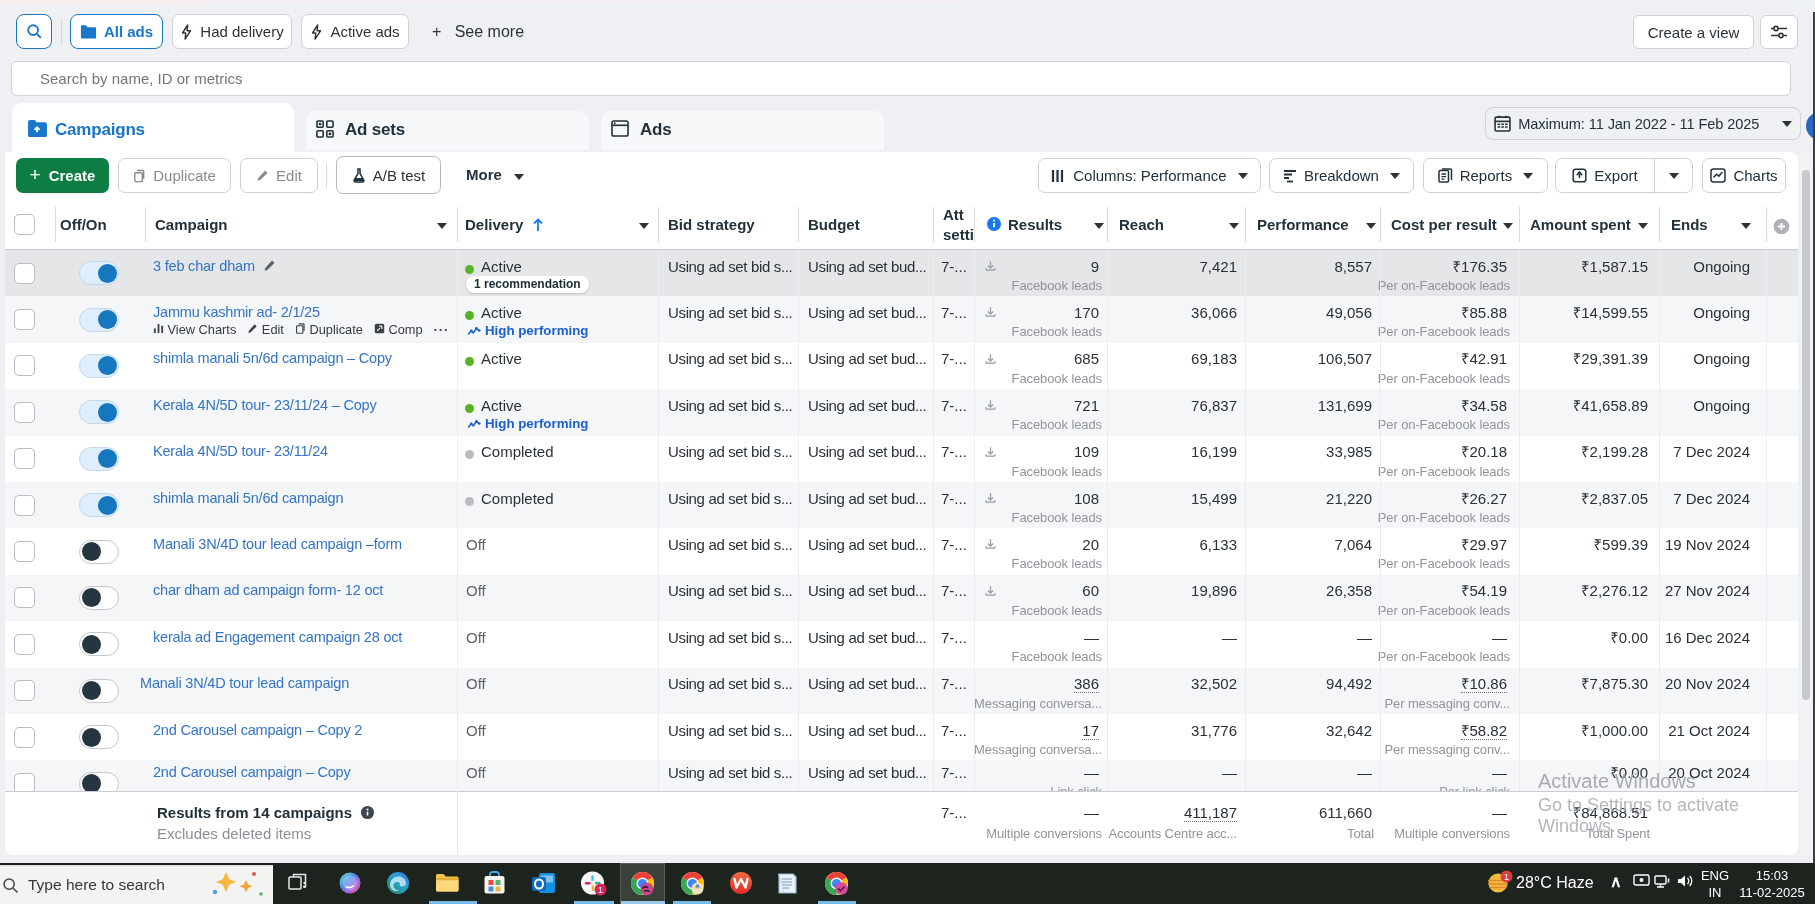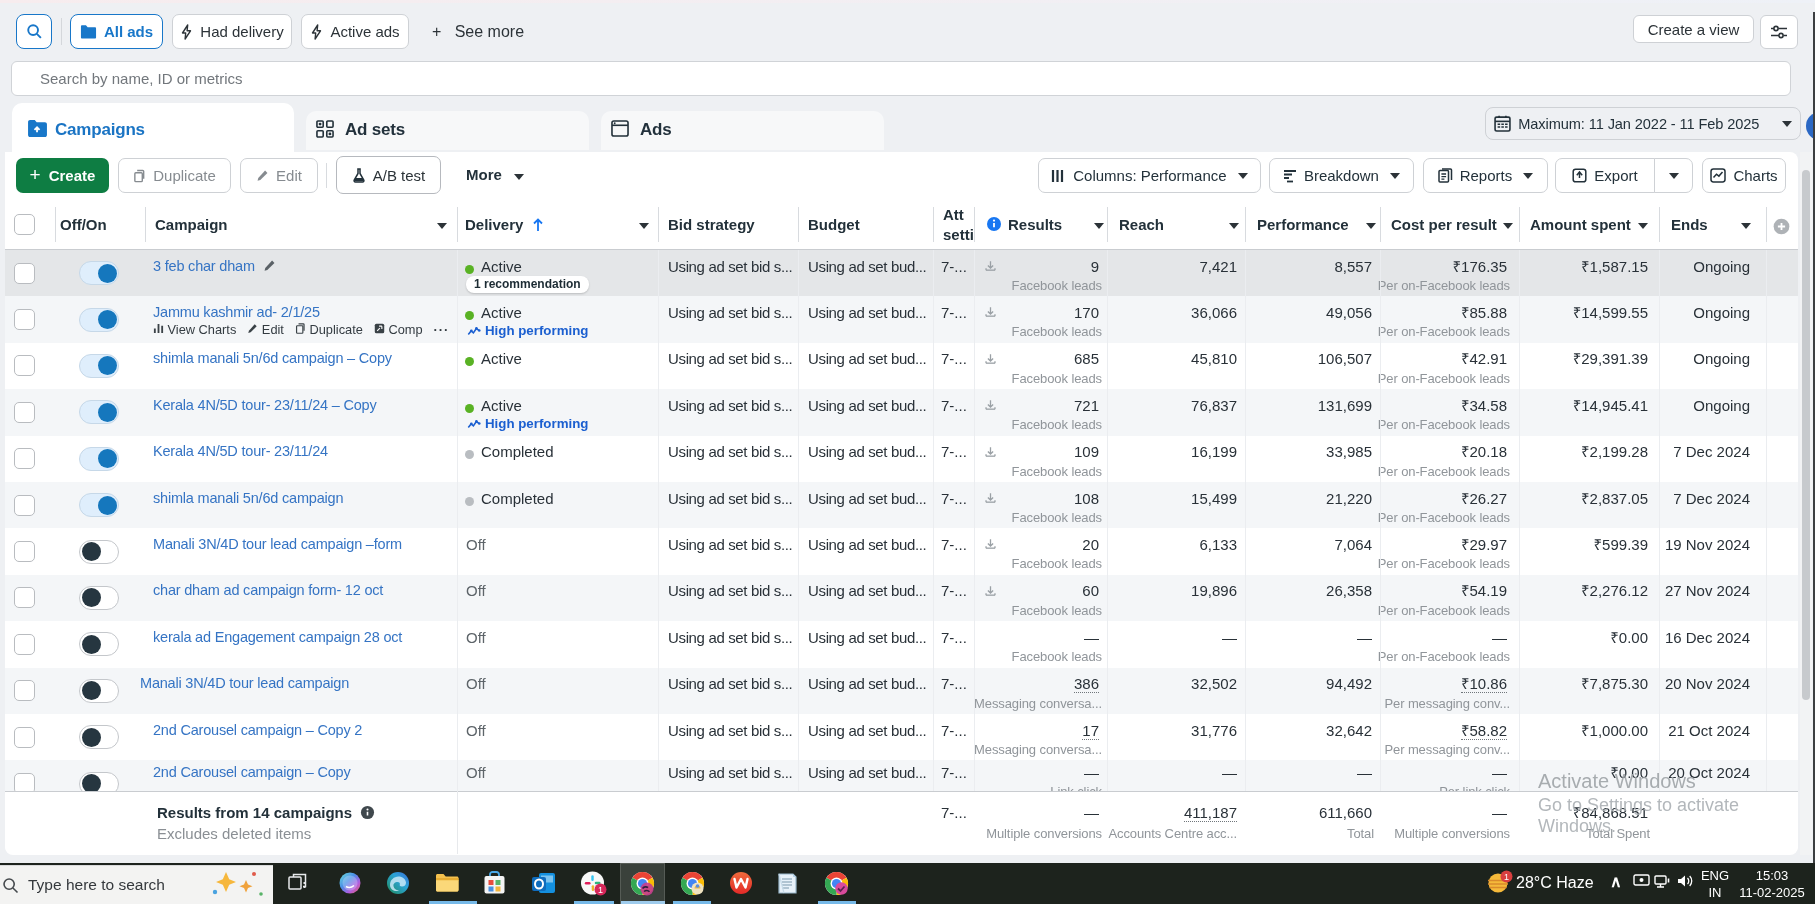--- a/index.html
+++ b/index.html
@@ -47,21 +47,21 @@
     </svg>All ads</div>
 <div class="btn" style="left:172px;top:14px;width:120px;height:35px">
 <svg width="13" height="16" viewBox="0 0 12 16">
       <path d="M7.2 1L2 9h3.2L4.6 15 10 6.8H6.6z" stroke="#2c3338" stroke-width="1.4" fill="none" stroke-linejoin="round"></path>
     </svg>Had delivery</div>
 <div class="btn" style="left:301px;top:14px;width:108px;height:35px">
 <svg width="13" height="16" viewBox="0 0 12 16">
       <path d="M7.2 1L2 9h3.2L4.6 15 10 6.8H6.6z" stroke="#2c3338" stroke-width="1.4" fill="none" stroke-linejoin="round"></path>
     </svg>Active ads</div>
 <div class="txt" style="left:432px;top:22px;color:#2c3338;font-size:16px">+&nbsp;&nbsp; See more</div>
-<div class="btn" style="left:1633px;top:15px;width:121px;height:28px;border-radius:6px">Create a view</div>
+<div class="btn" style="left:1633px;top:15px;width:121px;height:34px;border-radius:6px">Create a view</div>
 <div class="btn" style="left:1760px;top:15px;width:38px;height:34px;border-radius:6px">
 <svg width="18" height="16" viewBox="0 0 18 16">
       <path d="M1 4.5h3M8.5 4.5H17M1 11.5h8M13.5 11.5H17" stroke="#2c3338" stroke-width="1.6"></path>
       <circle cx="6" cy="4.5" r="2.1" stroke="#2c3338" stroke-width="1.6" fill="none"></circle>
       <circle cx="11" cy="11.5" r="2.1" stroke="#2c3338" stroke-width="1.6" fill="none"></circle>
     </svg>
   </div>
 
 <div class="abs" style="left:11px;top:61px;width:1780px;height:35px;background:#fff;border:1px solid #d0d3d7;border-radius:6px"></div>
 <div class="txt" style="left:40px;top:69px;color:#72777c">Search by name, ID or metrics</div>
@@ -278,21 +278,21 @@
     <div class="txt dark tr" style="left:668px;top:6.5px">Using ad set bid s...</div>
     <div class="txt dark tr" style="left:808px;top:6.5px">Using ad set bud...</div>
     <div class="txt dark" style="left:941px;top:6.5px">7-...</div>
     <div style="position:absolute;left:984px;top:9.0px"><svg width="13" height="13" viewBox="0 0 16 16">
         <path d="M8 1.5v8M4.8 6.7L8 9.9l3.2-3.2" stroke="#9aa0a5" stroke-width="1.6" fill="none"></path>
         <path d="M2.5 12.5h11" stroke="#9aa0a5" stroke-width="1.6"></path>
         <path d="M2.5 10.3v2.2M13.5 10.3v2.2" stroke="#9aa0a5" stroke-width="1.6"></path>
       </svg></div>
     <div class="txt dark ra" style="left:869px;top:6.5px"><span class="">685</span></div>
     <div class="txt sub ra" style="left:872px;top:26.0px">Facebook leads</div>
-    <div class="txt dark ra" style="left:1007px;top:6.5px">45,810</div>
+    <div class="txt dark ra" style="left:1007px;top:6.5px">69,183</div>
     <div class="txt dark ra" style="left:1142px;top:6.5px">106,507</div>
     <div class="txt dark ra" style="left:1277px;top:6.5px"><span class="">₹42.91</span></div>
     <div class="txt sub ra" style="left:1280px;top:26.0px">Per on-Facebook leads</div>
     <div class="txt dark ra" style="left:1418px;top:6.5px">₹29,391.39</div>
     <div class="txt dark ra" style="left:1520px;top:6.5px">Ongoing</div>
   </div>
 <div class="row even" style="top:389.2px;height:46.4px">
     <div class="cb" style="top:12.7px"></div>
     <div class="tgl on" style="top:11.2px">
       <span class="knob"></span>
@@ -313,21 +313,21 @@
         <path d="M8 1.5v8M4.8 6.7L8 9.9l3.2-3.2" stroke="#9aa0a5" stroke-width="1.6" fill="none"></path>
         <path d="M2.5 12.5h11" stroke="#9aa0a5" stroke-width="1.6"></path>
         <path d="M2.5 10.3v2.2M13.5 10.3v2.2" stroke="#9aa0a5" stroke-width="1.6"></path>
       </svg></div>
     <div class="txt dark ra" style="left:869px;top:6.5px"><span class="">721</span></div>
     <div class="txt sub ra" style="left:872px;top:26.0px">Facebook leads</div>
     <div class="txt dark ra" style="left:1007px;top:6.5px">76,837</div>
     <div class="txt dark ra" style="left:1142px;top:6.5px">131,699</div>
     <div class="txt dark ra" style="left:1277px;top:6.5px"><span class="">₹34.58</span></div>
     <div class="txt sub ra" style="left:1280px;top:26.0px">Per on-Facebook leads</div>
-    <div class="txt dark ra" style="left:1418px;top:6.5px">₹14,945.41</div>
+    <div class="txt dark ra" style="left:1418px;top:6.5px">₹41,658.89</div>
     <div class="txt dark ra" style="left:1520px;top:6.5px">Ongoing</div>
   </div>
 <div class="row odd" style="top:435.6px;height:46.4px">
     <div class="cb" style="top:12.7px"></div>
     <div class="tgl on" style="top:11.2px">
       <span class="knob"></span>
     </div>
     <div class="txt link" style="left:153px;top:6.5px">Kerala 4N/5D tour- 23/11/24</div>
     <span class="dot" style="left:465px;top:14.5px;background:#b9bdc1"></span>
     <div class="txt dark" style="left:481px;top:6.5px">Completed</div>

